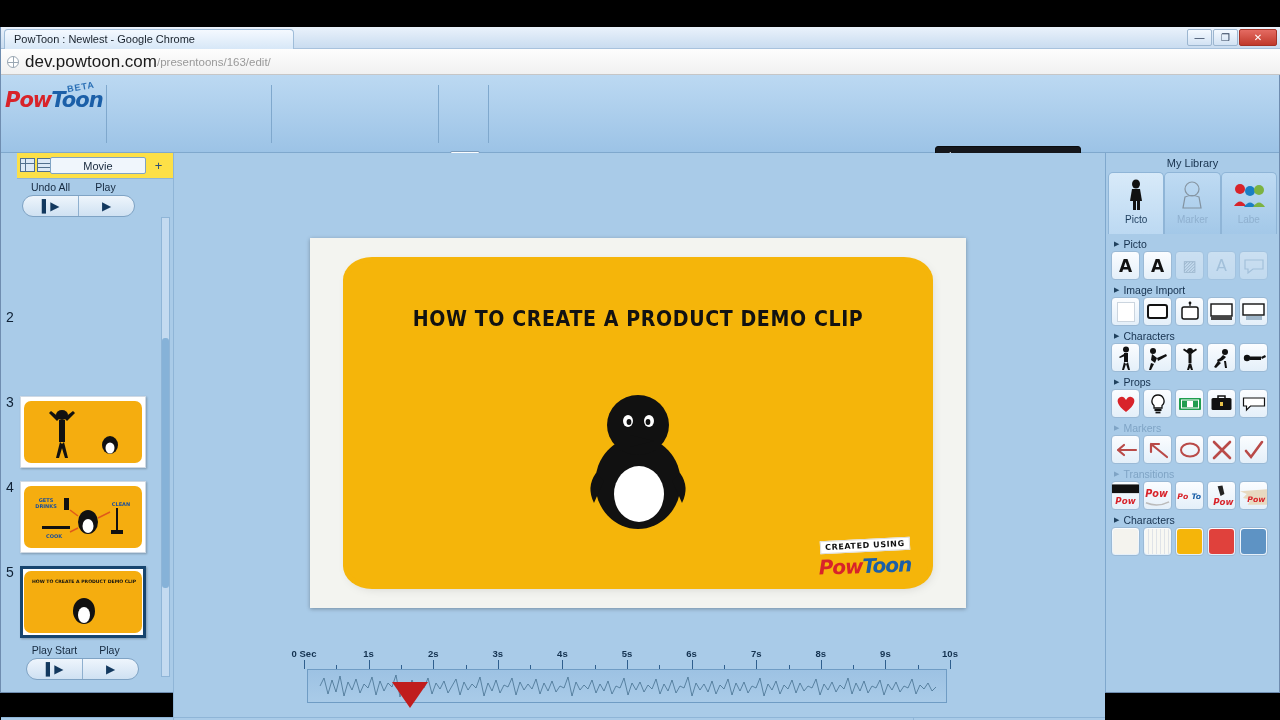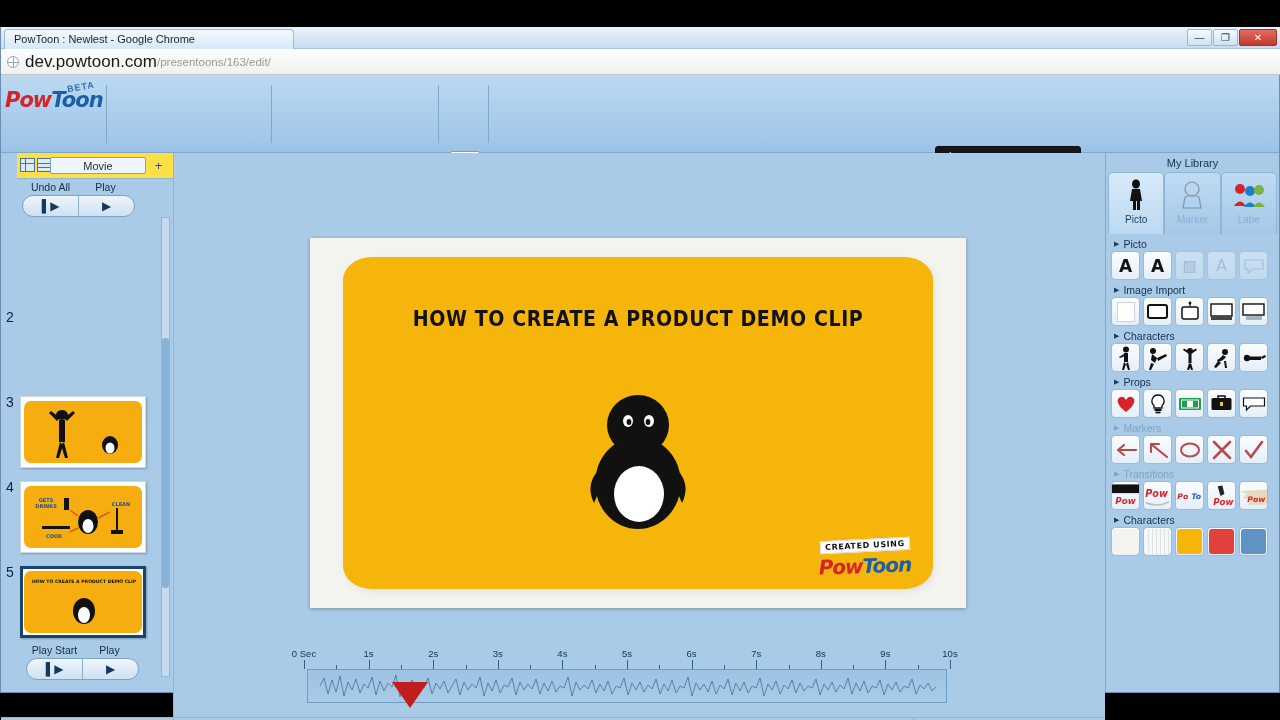--- a/index.html
+++ b/index.html
@@ -197,21 +197,21 @@
     font-weight:bold; font-size:8px; letter-spacing:0.6px; padding:1px 4px;
     transform:rotate(-3deg); border:1px solid #ddd;
   }
   #createdusing .pw {
     margin-top:2px; font-family:"DejaVu Sans", sans-serif; font-weight:bold; font-style:italic;
     font-size:20px; letter-spacing:-1px; transform:rotate(-2deg);
   }
   #createdusing .pw .r { color:#d8232a; } #createdusing .pw .b { color:#1b5fa8; }
 
   
-  #timelinearea { position:absolute; left:172px; top:568px; width:932px; height:74px; background:#a9cbe8; border-left:1px solid #8fb5d7; }
+  #timelinearea { position:absolute; left:172px; top:568px; width:932px; height:74px; background:#a9cbe8; border-left:1px solid #8fb5d7;font-weight:bold; }
   #ruler { position:absolute; left:130px; top:4px; width:646px; height:22px; }
   .tick { position:absolute; bottom:0; width:1px; background:#2f5f8e; }
   .tick.maj { height:9px; } .tick.min { height:4px; }
   .tlab { position:absolute; bottom:10px; font-size:9.5px; color:#13314f; transform:translateX(-50%); white-space:nowrap; }
   #track {
     position:absolute; left:133px; top:26px; width:640px; height:34px;
     background:linear-gradient(#9dc2e3,#a9cbe8); border:1px solid #6f9cc4;
   }
   #playhead { position:absolute; left:84px; top:12px; width:0; height:0;
     border-left:18px solid transparent; border-right:18px solid transparent; border-top:26px solid #c01d1d; }

